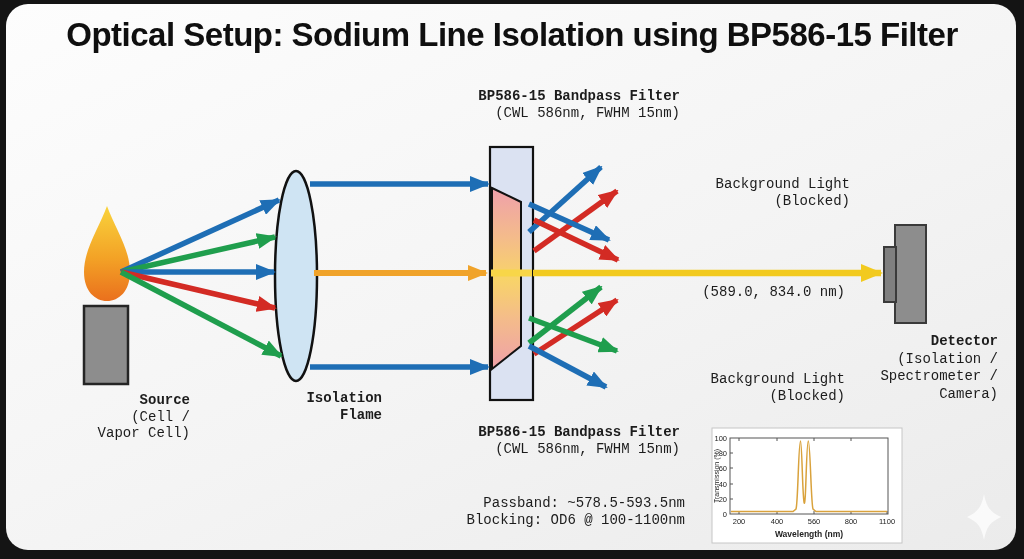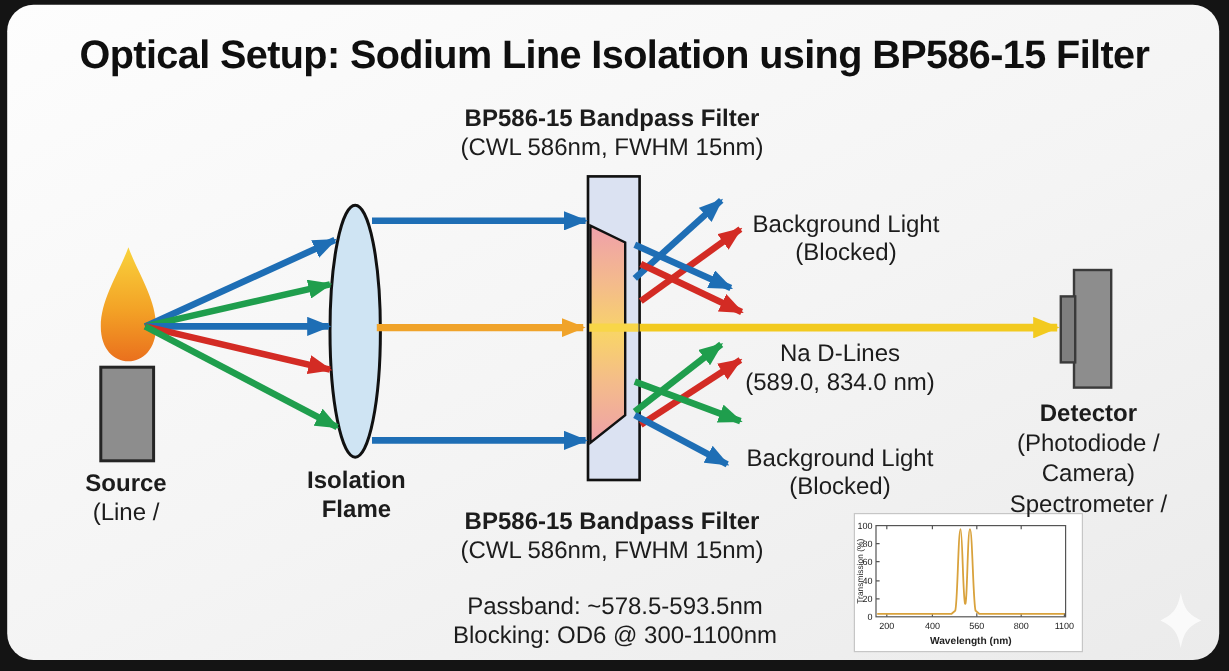--- a/index.html
+++ b/index.html
@@ -8,27 +8,27 @@
     background:#141414;
     font-family:"Liberation Sans",sans-serif;
   }
   .card{
     position:absolute;left:6px;top:4px;right:8px;bottom:9px;
     background:linear-gradient(155deg,#fdfdfd 0%,#f4f4f4 55%,#ebebeb 100%);
     border-radius:22px;
   }
   svg.diagram{position:absolute;left:0;top:0;width:1024px;height:559px;}
   .label{
-    position:absolute;text-align:center;color:#1c1c1c;
-    font-size:20px;line-height:1.18;white-space:nowrap;
+    position:absolute;text-align:right;color:#1c1c1c;
+    font-size:14px;line-height:1.18;white-space:nowrap;font-family:Liberation Mono, monospace;
   }
   .label .b{font-weight:bold;}
   .title{
     position:absolute;top:16px;left:0;width:1024px;text-align:center;
-    font-size:33px;font-weight:bold;color:#0f0f0f;letter-spacing:-0.5px;margin-top:11px;
+    font-size:33px;font-weight:bold;color:#0f0f0f;letter-spacing:-0.5px;
   }
 </style>
 </head>
 <body>
 
 <div class="card"></div>
 
 <svg class="diagram" viewBox="0 0 1024 559">
   <defs>
     <linearGradient id="flameGrad" x1="0" y1="0" x2="0" y2="1">
@@ -144,47 +144,47 @@
   <div class="b">BP586-15 Bandpass Filter</div>
   <div>(CWL 586nm, FWHM 15nm)</div>
 </div>
 
 <div class="label" style="left:560px;top:176px;width:290px;">
   <div>Background Light</div>
   <div>(Blocked)</div>
 </div>
 
 <div class="label" style="left:555px;top:284px;width:290px;">
-  <div>Na D-Lines</div>
   <div>(589.0, 834.0 nm)</div>
 </div>
 
 <div class="label" style="left:555px;top:371px;width:290px;">
   <div>Background Light</div>
   <div>(Blocked)</div>
 </div>
 
 <div class="label" style="left:20px;top:392px;width:170px;">
   <div class="b">Source</div>
-  <div>(Line /</div>
+  <div>(Cell /</div>
+  <div>Vapor Cell)</div>
 </div>
 
 <div class="label" style="left:212px;top:390px;width:170px;">
   <div class="b">Isolation</div>
   <div class="b">Flame</div>
 </div>
 
 <div class="label" style="left:816px;top:333px;width:182px;line-height:1.26;">
   <div class="b">Detector</div>
-  <div>(Photodiode /</div>
+  <div>(Isolation /</div>
+  <div>Spectrometer /</div>
   <div>Camera)</div>
-  <div>Spectrometer /</div>
 </div>
 
 <div class="label" style="left:340px;top:424px;width:340px;">
   <div class="b">BP586-15 Bandpass Filter</div>
   <div>(CWL 586nm, FWHM 15nm)</div>
 </div>
 
 <div class="label" style="left:340px;top:495px;width:345px;">
   <div>Passband: ~578.5-593.5nm</div>
-  <div>Blocking: OD6 @ 300-1100nm</div>
+  <div>Blocking: OD6 @ 100-1100nm</div>
 </div>
 
 </body></html>

